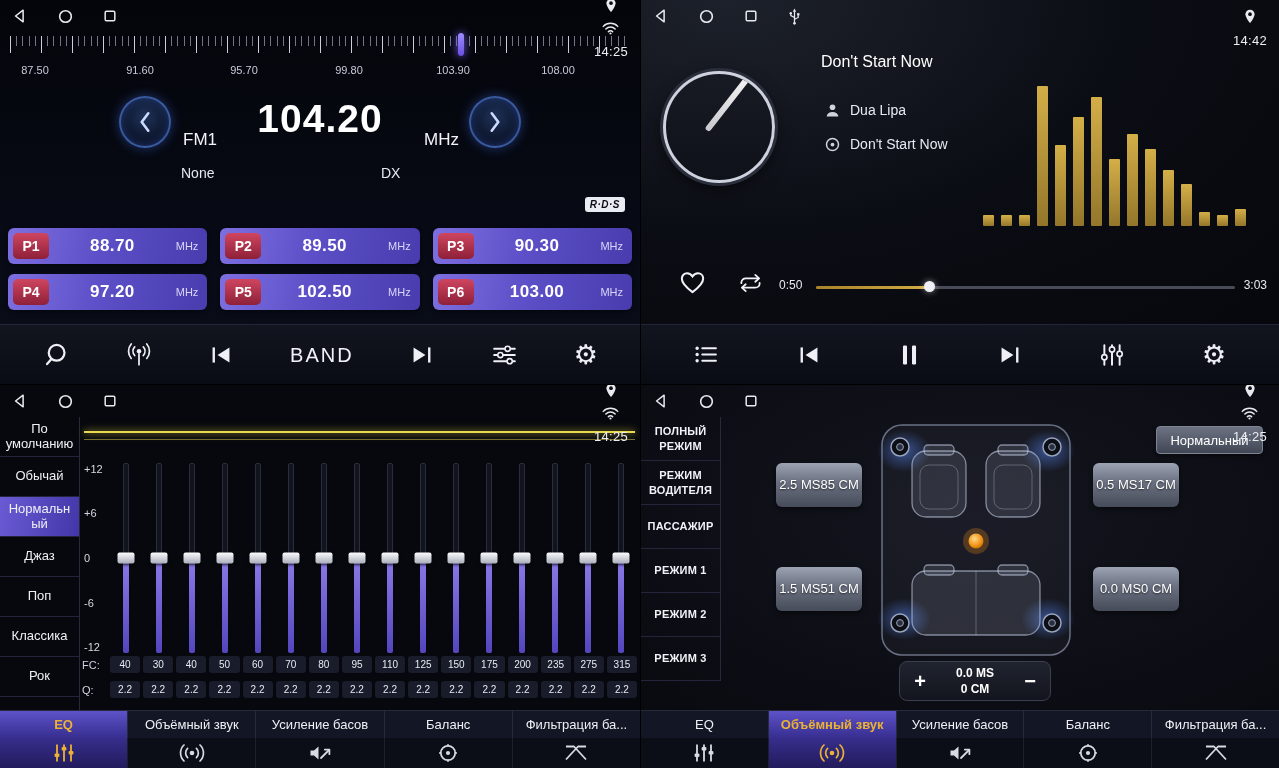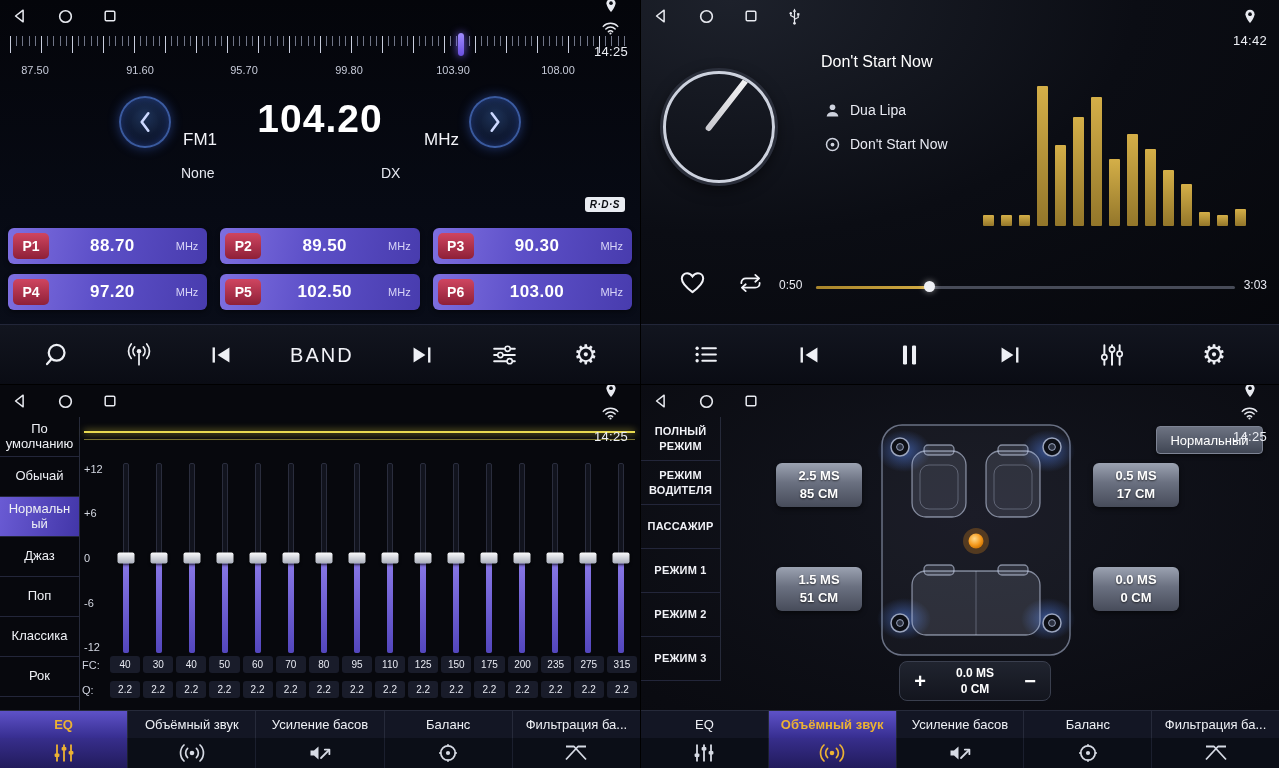--- a/index.html
+++ b/index.html
@@ -145,22 +145,22 @@
                padding:5px 4px; cursor:pointer; }
   .preset-badge { position:absolute; right:16px; top:41px; width:107px; height:28px;
                   background:linear-gradient(180deg,#6d7382 0%,#40playing4654 100%);
                   background:linear-gradient(180deg,#6d7382 0%,#404654 100%);
                   border:1px solid #7e8494; border-radius:4px; display:flex; align-items:center;
                   justify-content:center; font-size:13px; color:#fff; cursor:pointer;
                   box-shadow:0 2px 4px rgba(0,0,0,.5); }
   .seat-panel { position:absolute; left:235px; top:36px; width:200px; height:240px; }
   .delay-card { position:absolute; width:86px; height:44px; border-radius:6px;
                 background:linear-gradient(180deg,#9ba2b1 0%,#6a7080 45%,#474c5a 100%);
-                box-shadow:0 2px 5px rgba(0,0,0,.55); display:flex; flex-direction:column;
-                align-items:center; justify-content:center; font-size:13px; font-weight:bold;
+                box-shadow:0 2px 5px rgba(0,0,0,.55); display:flex; flex-direction:row;
+                align-items:center; justify-content:center; font-size:13px; font-weight:normal;
                 line-height:1.35; text-shadow:0 1px 2px rgba(0,0,0,.65); cursor:pointer; }
   .dc-fl { left:135px; top:78px; }  .dc-fr { left:452px; top:78px; }
   .dc-rl { left:135px; top:182px; } .dc-rr { left:452px; top:182px; }
   .adjuster { position:absolute; left:258px; top:276px; width:152px; height:40px;
               background:linear-gradient(180deg,#20242f 0%,#13151e 100%);
               border:1px solid #3a3f4e; border-radius:8px; display:flex; align-items:center; }
   .adj-btn { width:40px; background:none; border:none; color:#fff; font-size:20px;
              font-weight:bold; cursor:pointer; font-family:inherit; line-height:1; }
   .adj-vals { flex:1; text-align:center; font-size:12px; font-weight:bold; line-height:1.35; }
   .adj-vals span { display:block; }

